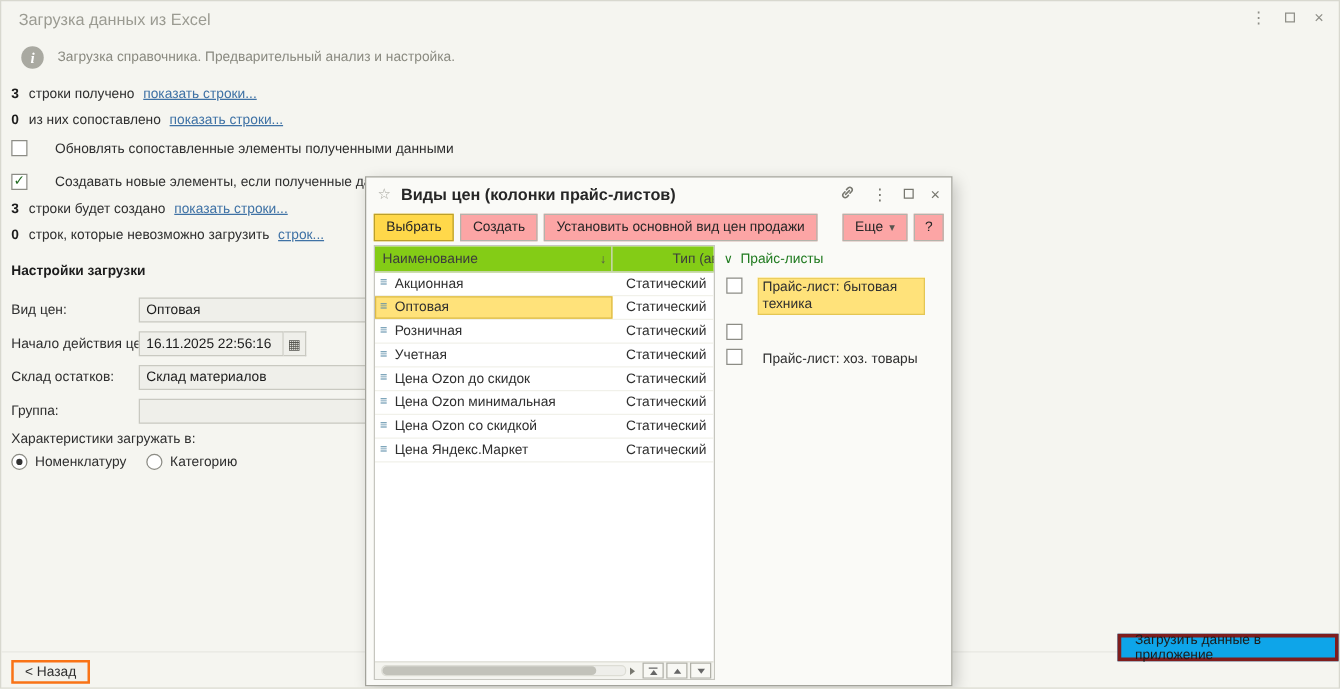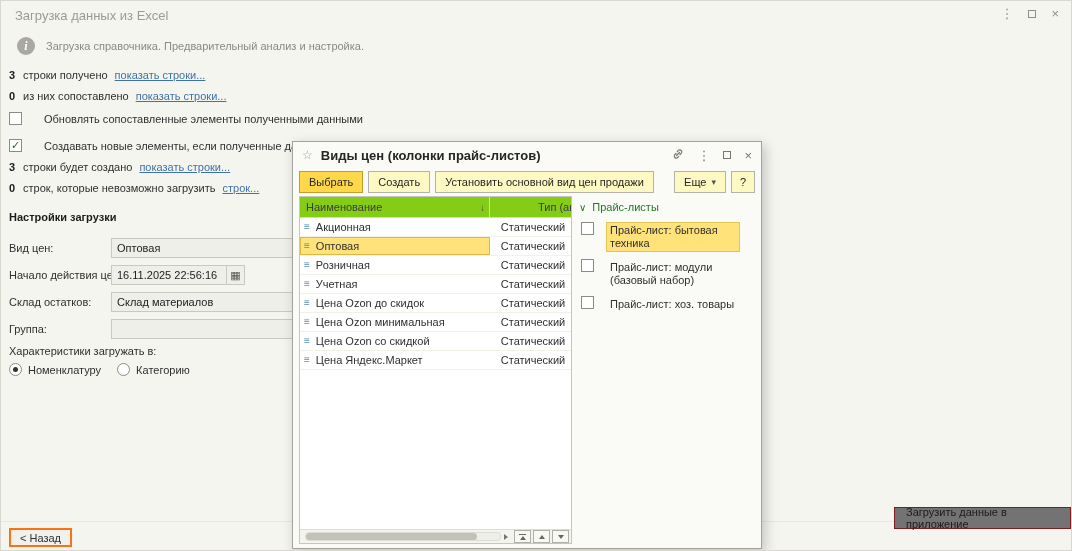--- a/index.html
+++ b/index.html
@@ -36,34 +36,34 @@
   .calendar-btn{width:18px;height:20px;border:1px solid #c9c9c1;border-left:none;background:#efefea;
     display:flex;align-items:center;justify-content:center;font-size:11px;color:#55554f;cursor:pointer;}
 
   .radio-row{position:absolute;left:8px;display:flex;align-items:center;gap:6px;white-space:nowrap;}
   .radio{width:13px;height:13px;border-radius:50%;border:1px solid #8c8c85;background:#fff;position:relative;flex:0 0 13px;}
   .radio.sel::after{content:'';position:absolute;left:3px;top:3px;right:3px;bottom:3px;background:#333;border-radius:50%;}
 
   .footer-sep{position:absolute;left:0;right:0;top:520px;height:1px;background:#e8e8e1;}
   .back-btn{position:absolute;left:8px;top:527px;height:19px;padding:0 9px;background:#f1f1ec;
     border:2px solid #f97316;display:inline-flex;align-items:center;cursor:pointer;color:#2f2f2f;}
-  .load-btn{position:absolute;left:893px;top:506px;height:22px;padding:0 11px;background:#737373;
-    border:1px solid #7f1d1d;display:inline-flex;align-items:center;cursor:pointer;color:#1c1c1c;z-index:3;}
+  .load-btn{position:absolute;left:893px;top:506px;height:22px;padding:0 11px;background:#0ea5e9;
+    border:3px solid #7f1d1d;display:inline-flex;align-items:center;cursor:pointer;color:#1c1c1c;z-index:3;}
 
   
   .dialog{position:absolute;left:291px;top:140px;width:470px;height:408px;background:#fafaf7;
     border:1px solid #a3a39b;box-shadow:3px 4px 12px rgba(0,0,0,0.22);z-index:10;}
   .dlg-title{height:26px;display:flex;align-items:center;padding:0 9px;gap:8px;}
   .dlg-fav{color:#a6a69e;font-size:12px;}
   .dlg-title-text{font-weight:bold;font-size:13px;color:#262626;white-space:nowrap;}
   .dlg-controls{margin-left:auto;display:flex;gap:13px;align-items:center;color:#77776f;font-size:13px;}
   .dlg-controls .sq{border-color:#77776f;}
 
   .dlg-toolbar{display:flex;gap:5px;padding:3px 6px 5px 6px;align-items:center;}
-  .btn{height:22px;padding:0 9px;background:#fef9c3;border:1px solid #b3b3ab;display:inline-flex;gap:5px;
+  .btn{height:22px;padding:0 9px;background:#fca5a5;border:1px solid #b3b3ab;display:inline-flex;gap:5px;
     align-items:center;justify-content:center;color:#262626;font-family:inherit;font-size:11px;cursor:pointer;white-space:nowrap;}
   .btn.primary{background:#ffd84a;border-color:#bba02b;}
   .btn.help{width:24px;padding:0;}
   .tb-spacer{flex:1;}
   .dd{font-size:9px;color:#55554f;}
 
   .dlg-body{position:absolute;left:6px;right:6px;top:54px;bottom:4px;display:flex;}
   .list{width:273px;background:#fff;border:1px solid #c6c6bf;display:flex;flex-direction:column;overflow:hidden;}
   .list-header{display:flex;height:21px;background:#84cc16;border-bottom:1px solid #d8d8d1;align-items:center;color:#3c3c3c;flex:0 0 21px;gap:43px;}
   .list-header .col-name{width:190px;display:flex;align-items:center;padding-left:6px;height:100%;border-right:1px solid #d8d8d1;overflow:hidden;}
@@ -301,21 +301,20 @@
           <span class="chev">∨</span>
           <span>Прайс-листы</span>
         </div>
         <div id="plist">
             <div class="pl-item">
               <span class="checkbox"></span>
               <span class="pl-label selected">Прайс-лист: бытовая техника</span>
             </div>
             <div class="pl-item">
               <span class="checkbox"></span>
-              <span class="pl-label">Прайс-лист: модули (базовый набор)</span>
             </div>
             <div class="pl-item">
               <span class="checkbox"></span>
               <span class="pl-label">Прайс-лист: хоз. товары</span>
             </div>
           </div>
       </div>
     </div>
   </div>
 

